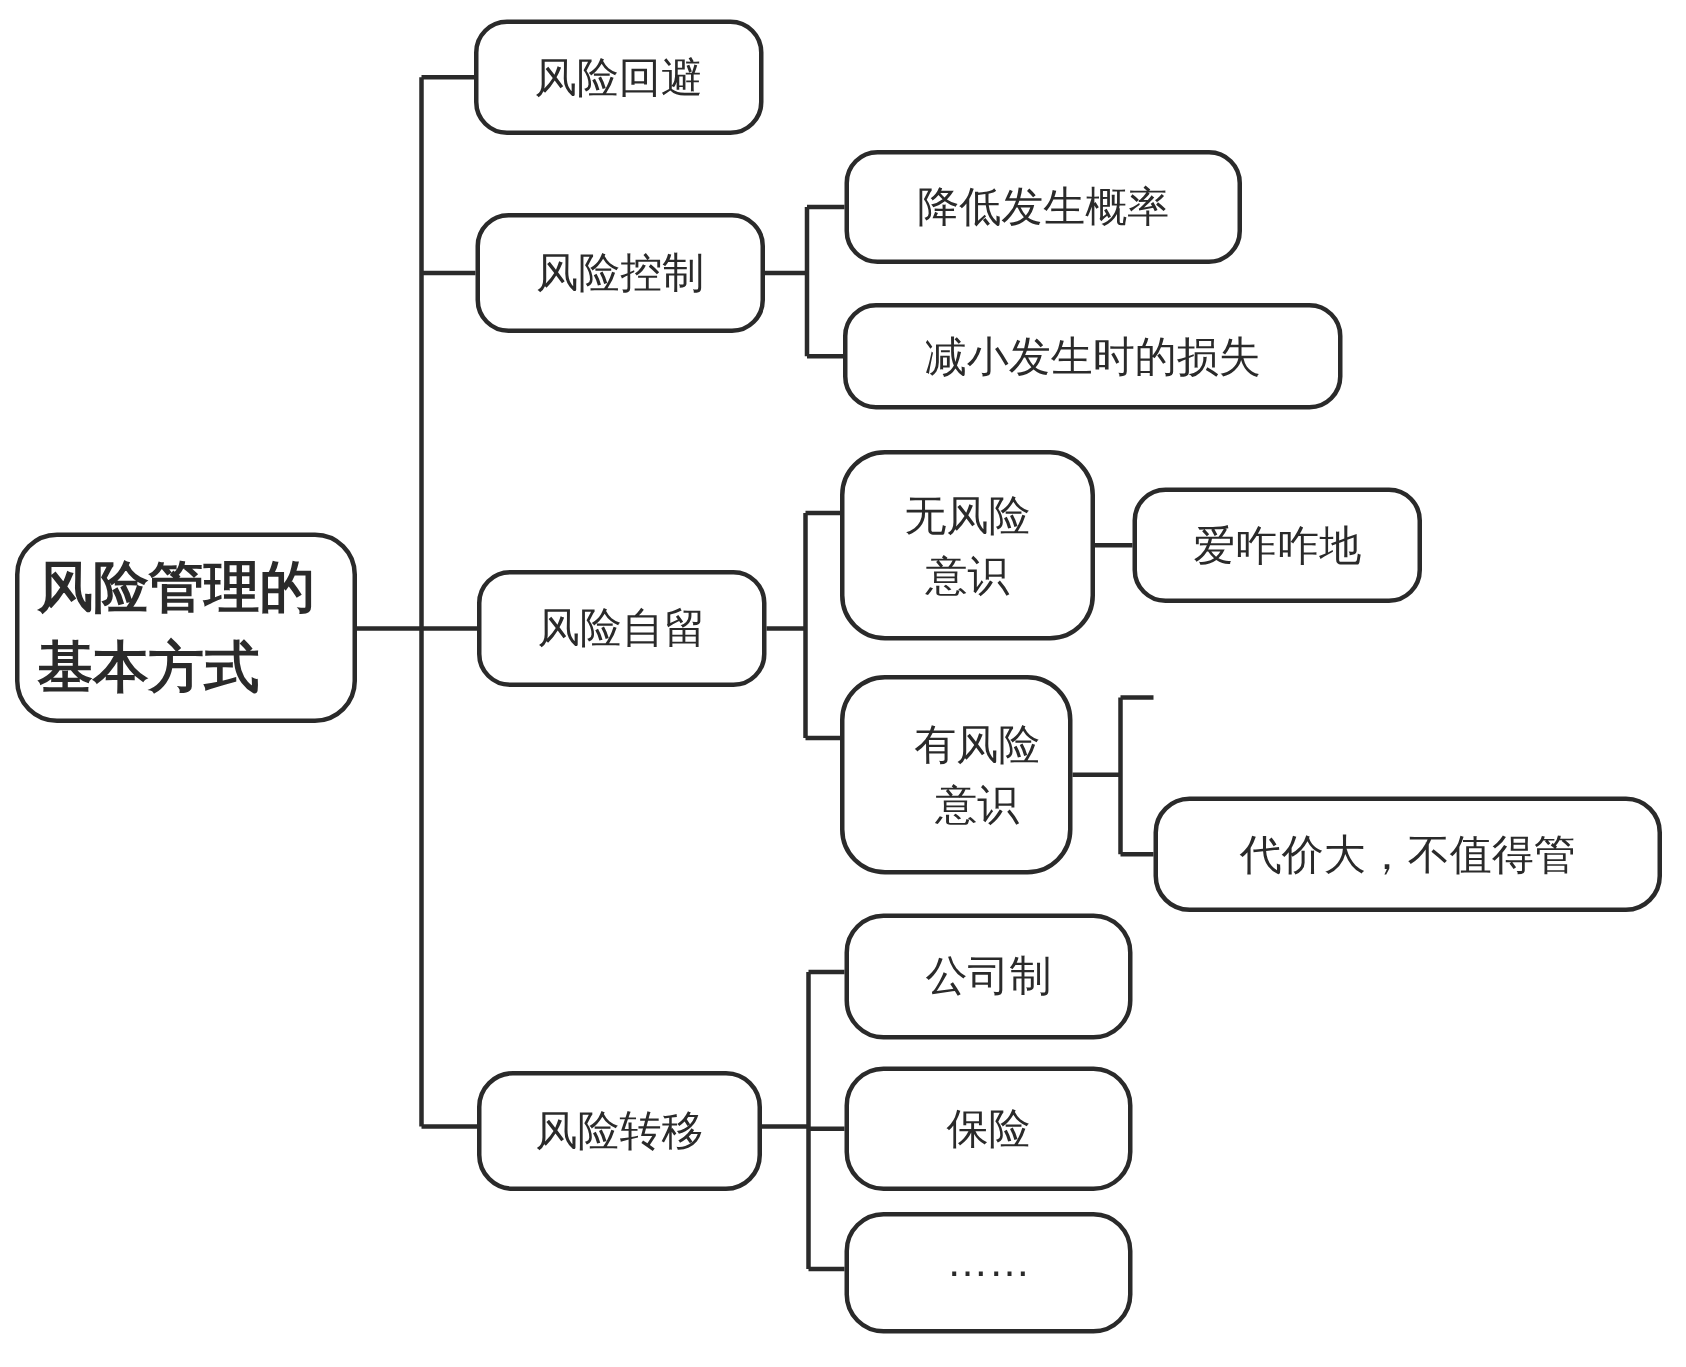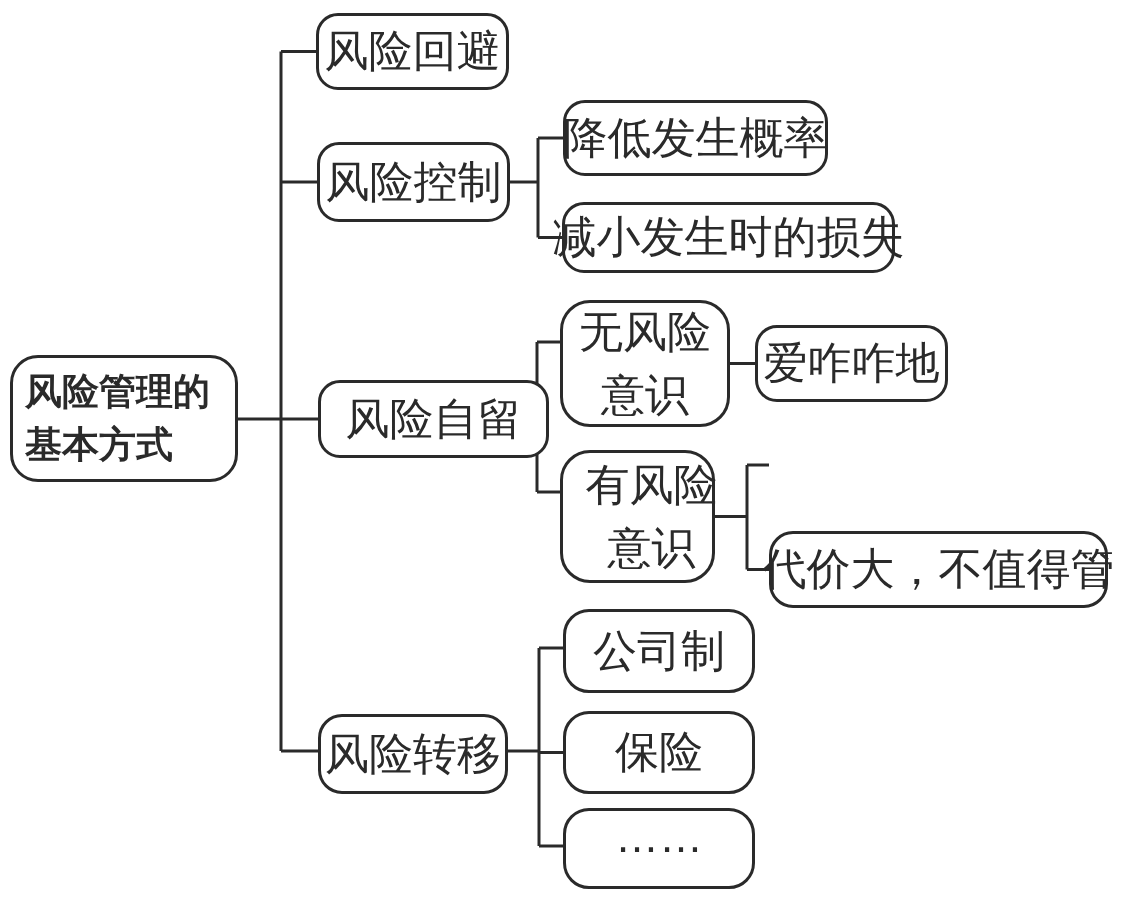--- a/index.html
+++ b/index.html
@@ -16,39 +16,39 @@
   .connectors path{fill:none;stroke:var(--line,#2a2a2a);stroke-width:3px;}
   .node{
     position:absolute;
     box-sizing:border-box;
     border:3px solid var(--line,#2a2a2a);
     background:var(--box_fill,#ffffff);
     border-radius:22px;
     display:flex;
     align-items:center;
     justify-content:center;
-    font-size:44px;
+    font-size:28px;
     line-height:1.42;
     text-align:center;
     white-space:nowrap;
   }
   .node.two-line{flex-direction:column;}
   .nd-root{
     left:10px;top:355px;width:228px;height:127px;
     border-radius:28px;
     font-weight:700;font-size:37px;
     flex-direction:column;
     align-items:flex-start;justify-content:center;
     padding-left:12px;text-align:left;
   }
   .nd-huibi{left:316px;top:13px;width:193px;height:77px;}
   .nd-kongzhi{left:317px;top:142px;width:193px;height:80px;}
   .nd-jiangdi{left:563px;top:100px;width:265px;height:76px;}
   .nd-jianxiao{left:562px;top:202px;width:333px;height:71px;}
-  .nd-ziliu{left:318px;top:380px;width:231px;height:78px;}
+  .nd-ziliu{left:318px;top:380px;width:193px;height:78px;}
   .nd-wufengxian{left:560px;top:300px;width:170px;height:127px;border-radius:30px;}
   .nd-aizazadi{left:755px;top:325px;width:193px;height:77px;}
   .nd-youfengxian{left:560px;top:450px;width:155px;height:133px;border-radius:30px;padding-left:28px;}
   .nd-fengxianxiao{left:769px;top:428px;width:339px;height:78px;border-radius:24px;}
   .nd-daijiada{left:769px;top:531px;width:339px;height:77px;border-radius:24px;}
   .nd-zhuanyi{left:318px;top:714px;width:190px;height:80px;border-radius:24px;}
   .nd-gongsizhi{left:563px;top:609px;width:192px;height:84px;border-radius:26px;}
   .nd-baoxian{left:563px;top:711px;width:192px;height:83px;border-radius:26px;}
   .nd-ellipsis{left:563px;top:808px;width:192px;height:81px;border-radius:26px;}
   .nd-ellipsis .ellipsis-text{display:inline-block;transform:translateY(-18%);}

